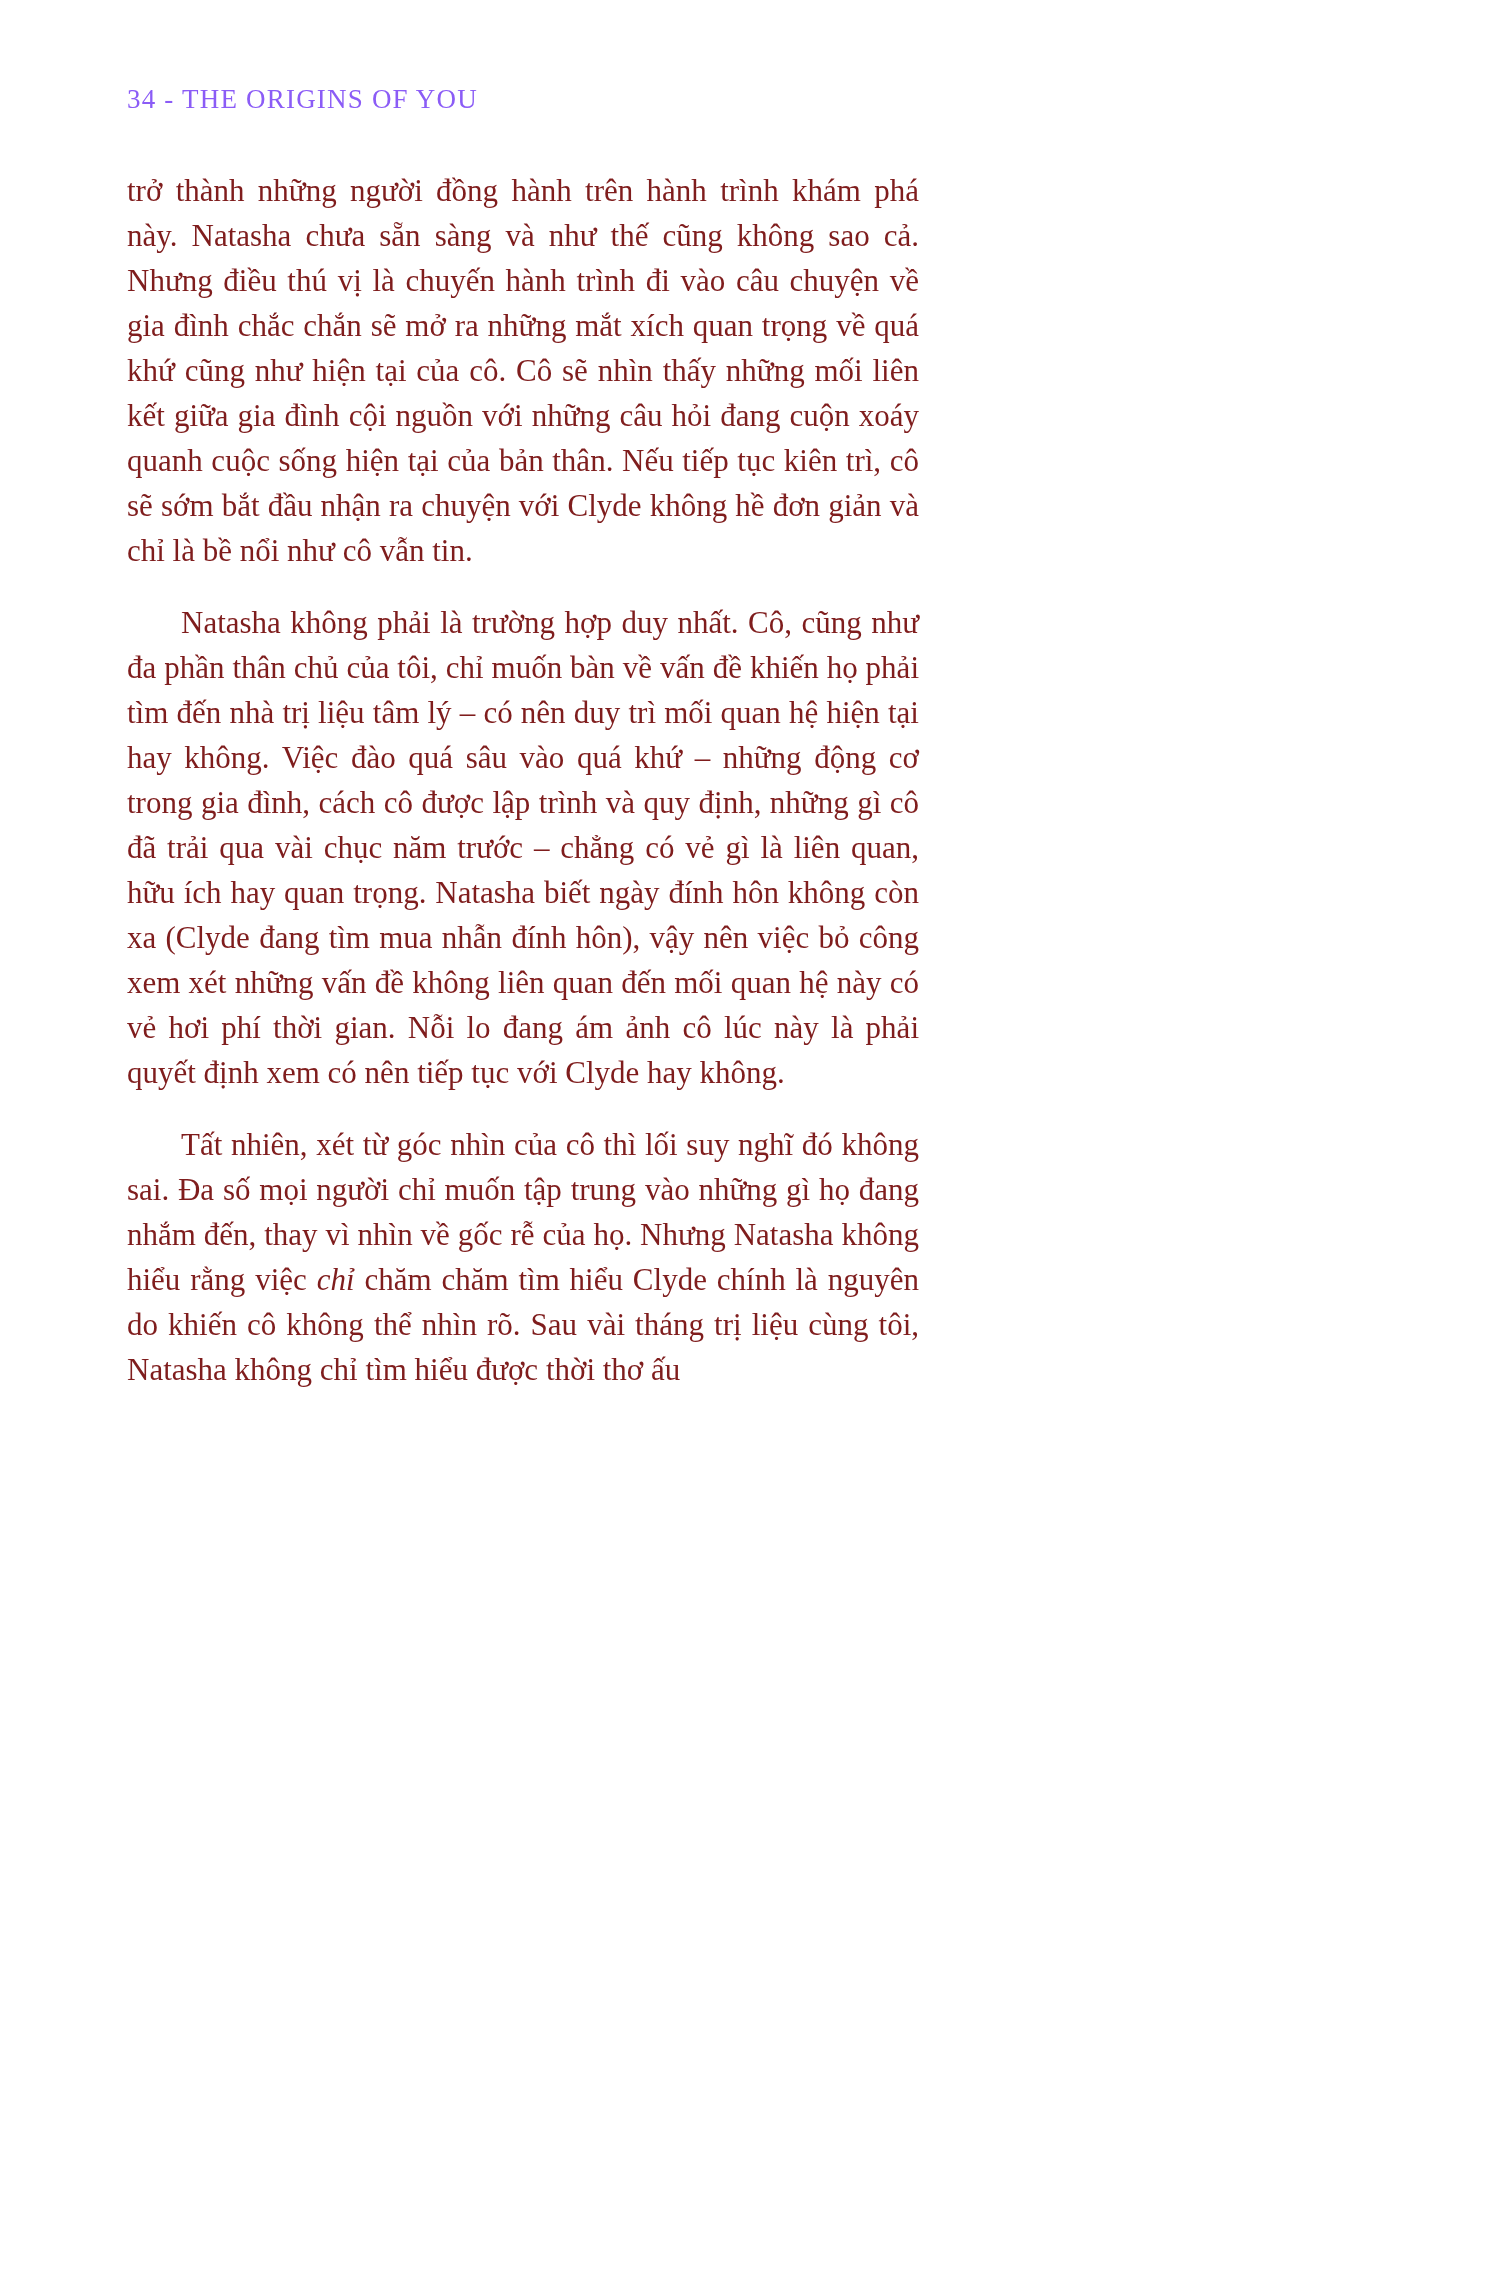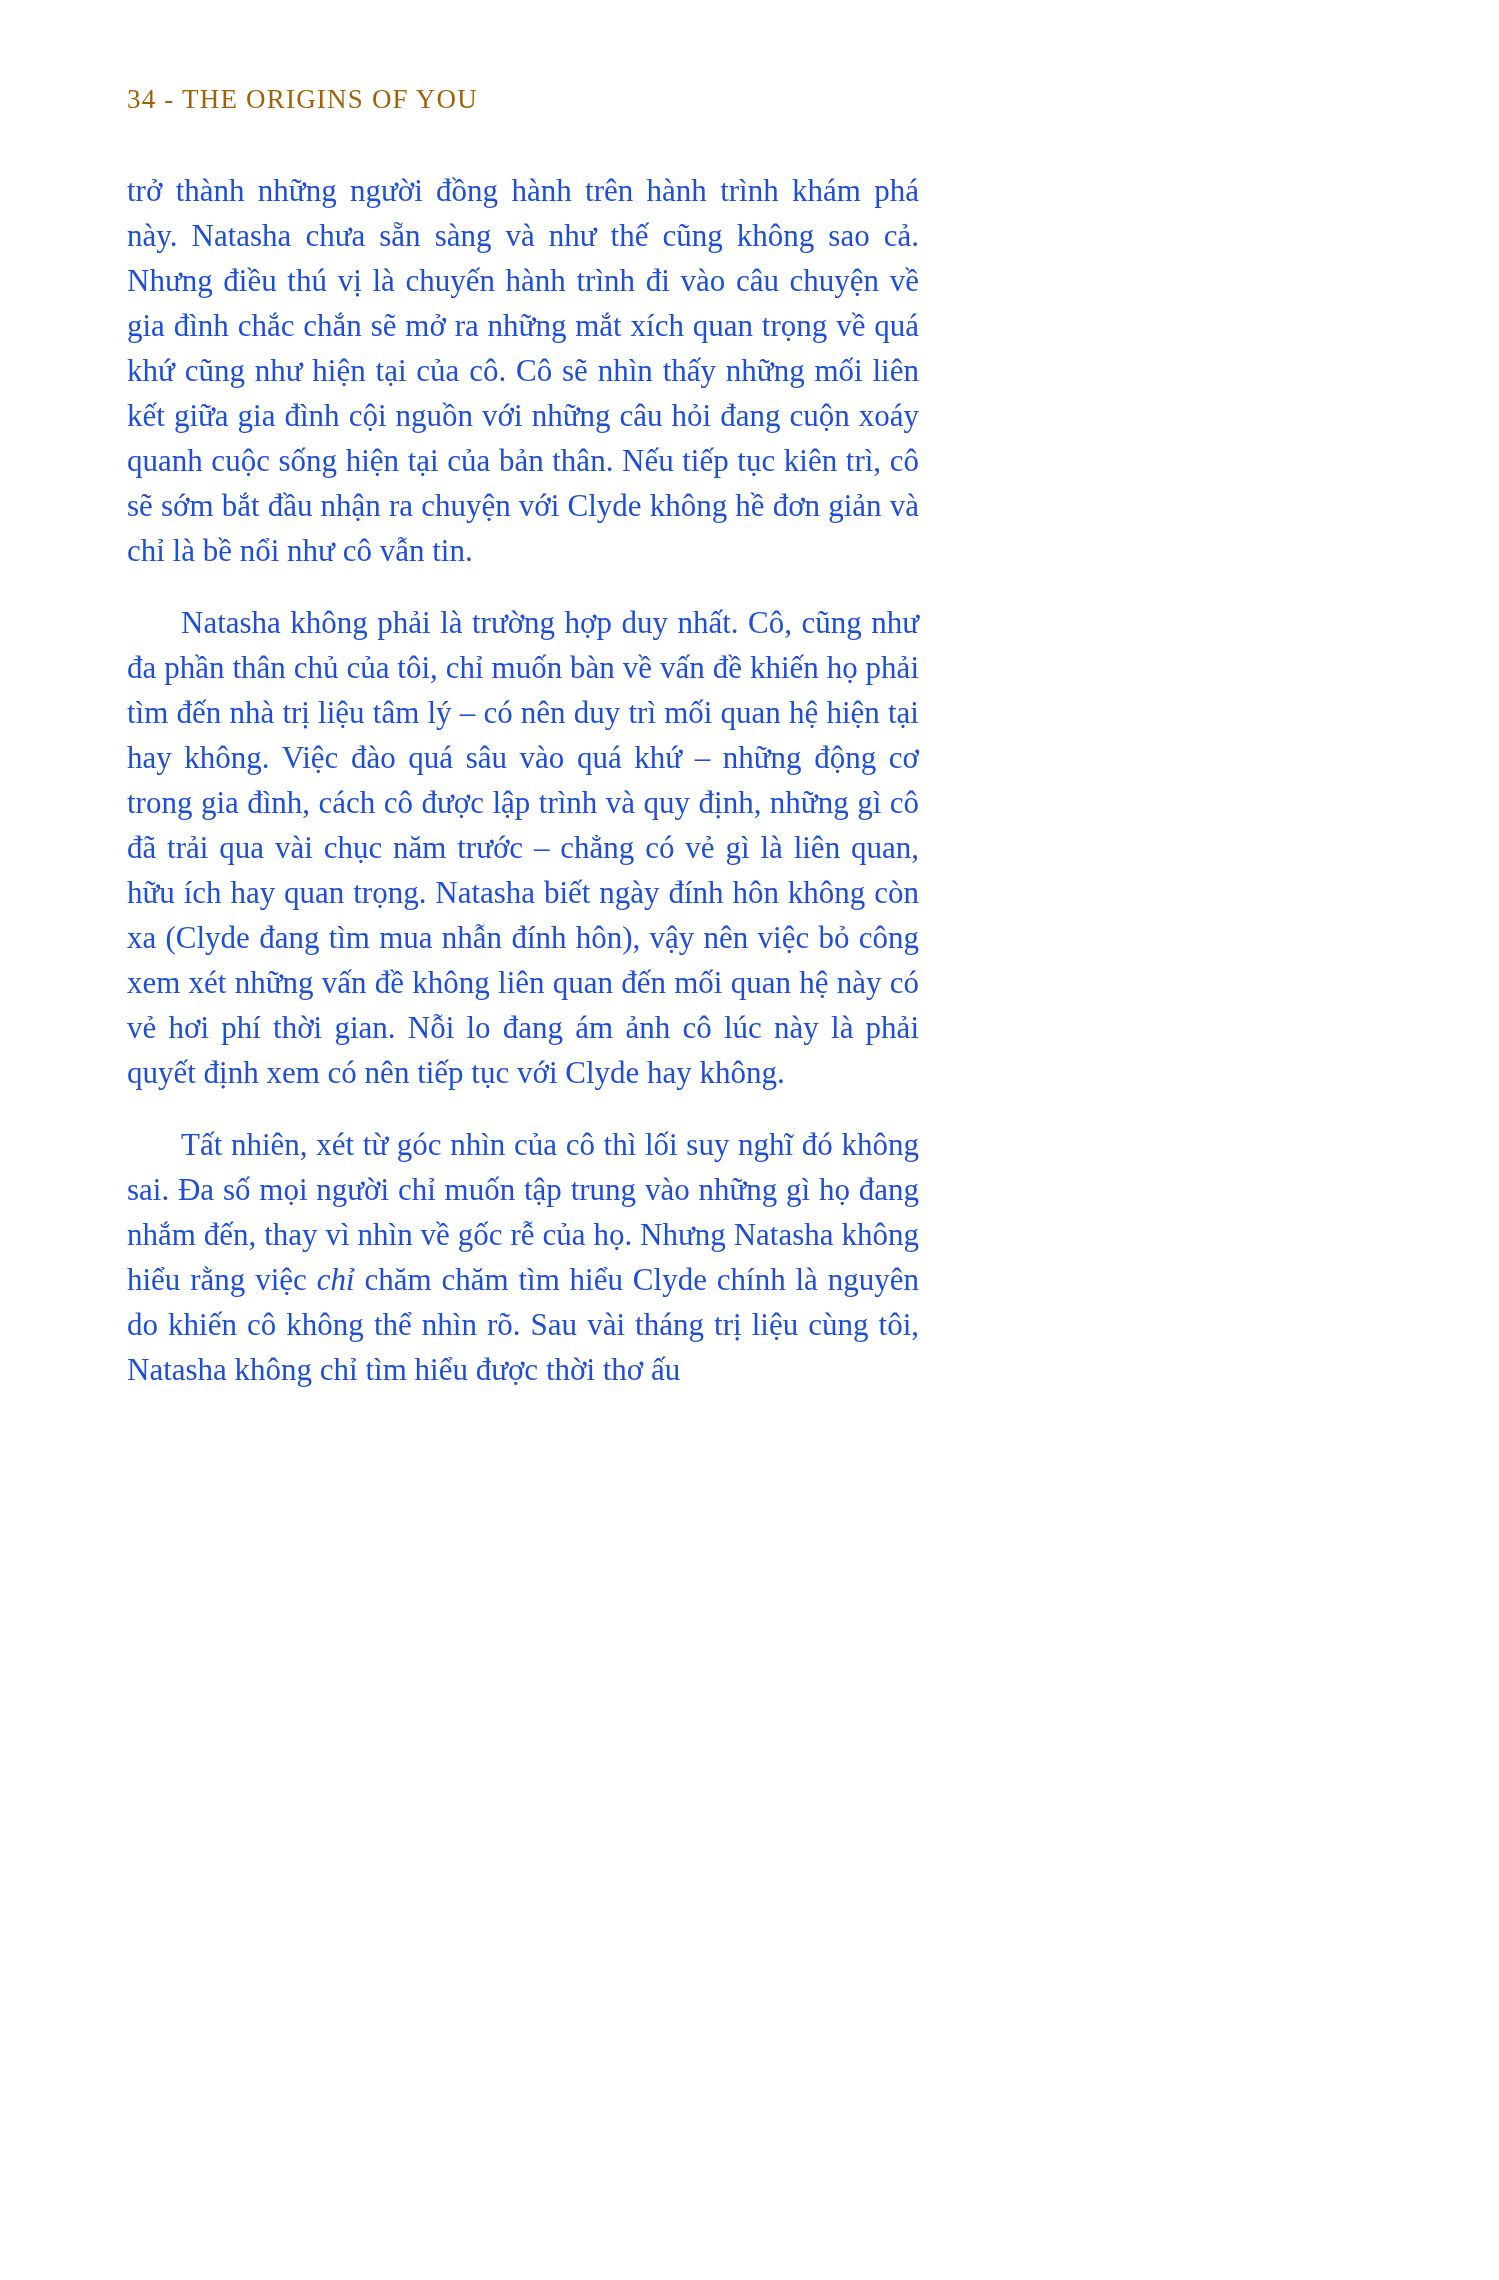--- a/index.html
+++ b/index.html
@@ -14,31 +14,31 @@
     background: #ffffff;
     overflow: hidden;
     font-family: "Liberation Serif", "DejaVu Serif", serif;
   }
   .running-head {
     position: absolute;
     left: 127px;
     top: 84px;
     font-size: 27px;
     letter-spacing: 1.2px;
-    color: #a16207;
+    color: #8b5cf6;
     font-weight: 400;
   }
   .body-text {
     position: absolute;
     left: 127px;
     top: 168px;
     width: 792px;
     font-size: 31px;
     line-height: 45px;
-    color: #1d4ed8;
+    color: #7f1d1d;
     text-align: justify;
     text-justify: inter-word;
   }
   .body-text p {
     margin: 0 0 17px 0;
   }
   .body-text p.indent {
     text-indent: 54px;
     margin-top: 27px;
   }

